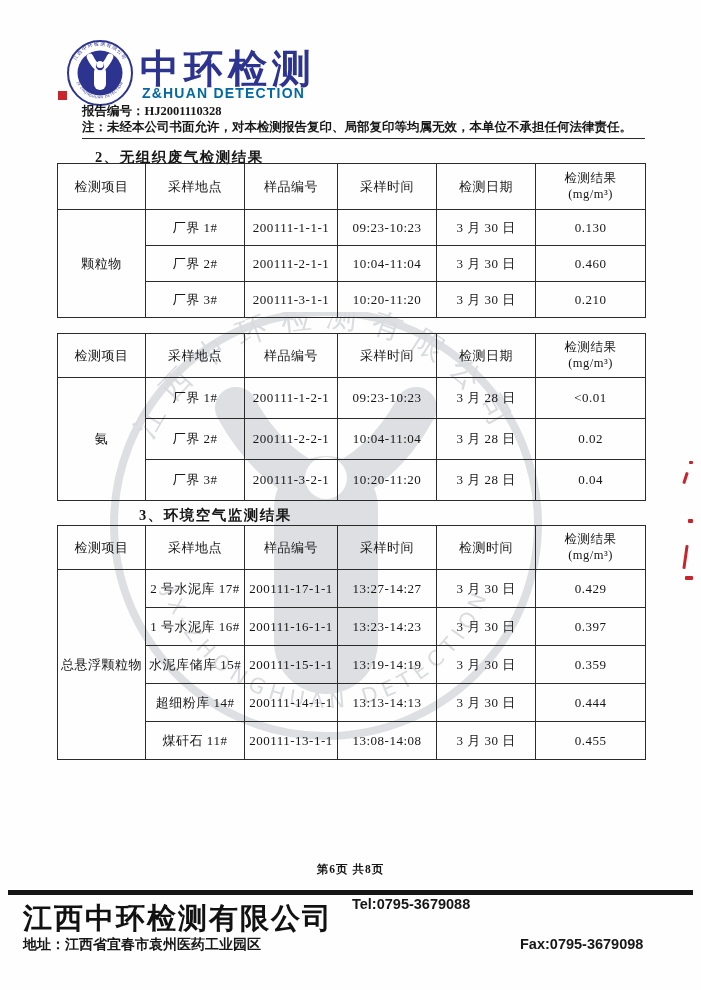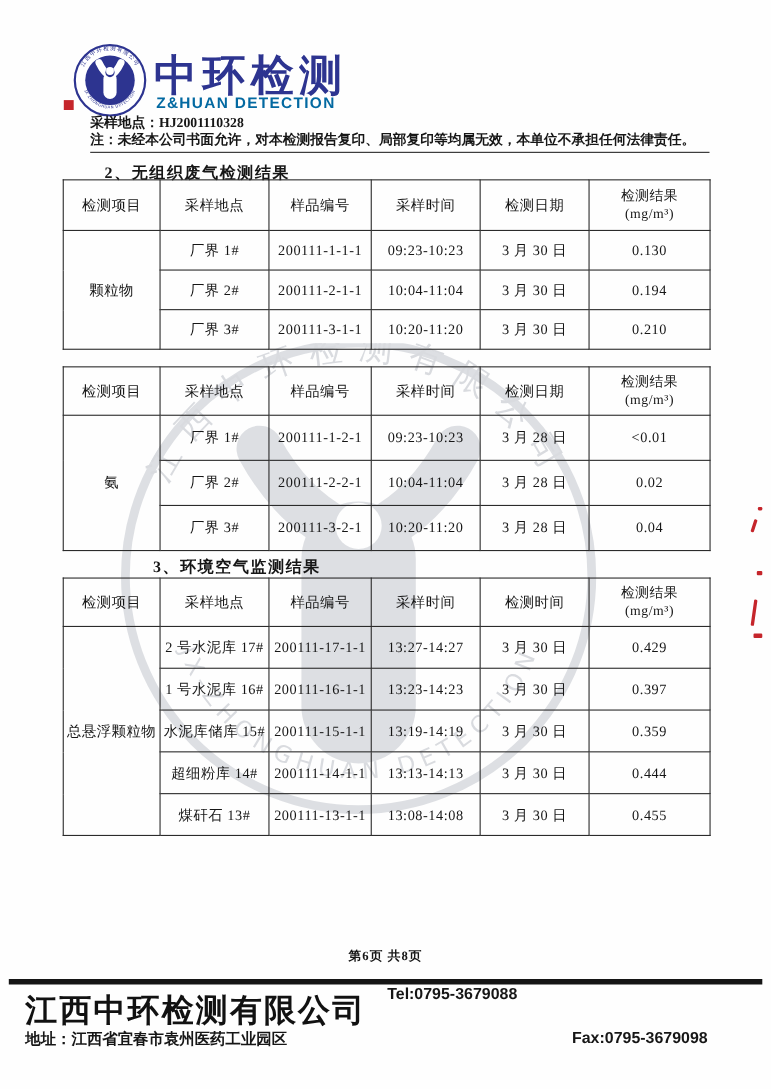--- a/index.html
+++ b/index.html
@@ -103,21 +103,21 @@
       <path d="M 34,30 Q 28.5,27.5 24,18" stroke="#ffffff" stroke-width="6.5" fill="none" stroke-linecap="round"></path>
       <path d="M 34,30 Q 39.5,27.5 44,18" stroke="#ffffff" stroke-width="6.5" fill="none" stroke-linecap="round"></path>
       <path d="M 34,33 L 34,45" stroke="#ffffff" stroke-width="12" fill="none" stroke-linecap="round"></path>
       <circle cx="34" cy="27" r="4.2" fill="#2d3490"></circle>
       <circle cx="34" cy="25.5" r="3.6" fill="#ffffff"></circle>
     </g>
   </svg>
   <div class="seal-red"></div>
   <div class="brand-cn">中环检测</div>
   <div class="brand-en">Z&amp;HUAN DETECTION</div>
-  <div class="report-line">采样地点：HJ2001110328</div>
+  <div class="report-line">报告编号：HJ2001110328</div>
   <div class="note-line">注：未经本公司书面允许，对本检测报告复印、局部复印等均属无效，本单位不承担任何法律责任。</div>
   <div class="head-rule"></div>
 
   <div class="sec-heading sec-2">2、无组织废气检测结果</div>
 
   <table class="rpt t1">
     <colgroup>
         <col style="width:88px">
         <col style="width:99px">
         <col style="width:93px">
@@ -143,21 +143,21 @@
       <td>200111-1-1-1</td>
       <td>09:23-10:23</td>
       <td>3 月 30 日</td>
       <td>0.130</td>
     </tr>
     <tr class="dr">
       <td>厂界 2#</td>
       <td>200111-2-1-1</td>
       <td>10:04-11:04</td>
       <td>3 月 30 日</td>
-      <td>0.194</td>
+      <td>0.460</td>
     </tr>
     <tr class="dr">
       <td>厂界 3#</td>
       <td>200111-3-1-1</td>
       <td>10:20-11:20</td>
       <td>3 月 30 日</td>
       <td>0.210</td>
     </tr>
   </tbody>
     </table>
@@ -254,21 +254,21 @@
       <td>0.359</td>
     </tr>
     <tr class="dr">
       <td>超细粉库 14#</td>
       <td>200111-14-1-1</td>
       <td>13:13-14:13</td>
       <td>3 月 30 日</td>
       <td>0.444</td>
     </tr>
     <tr class="dr">
-      <td>煤矸石 13#</td>
+      <td>煤矸石 11#</td>
       <td>200111-13-1-1</td>
       <td>13:08-14:08</td>
       <td>3 月 30 日</td>
       <td>0.455</td>
     </tr>
   </tbody>
     </table>
 
   <div class="pm" style="left:689px; top:461px; width:4px; height:3px;"></div>
   <div class="pm" style="left:684px; top:472px; width:3px; height:12px; transform:rotate(18deg);"></div>

